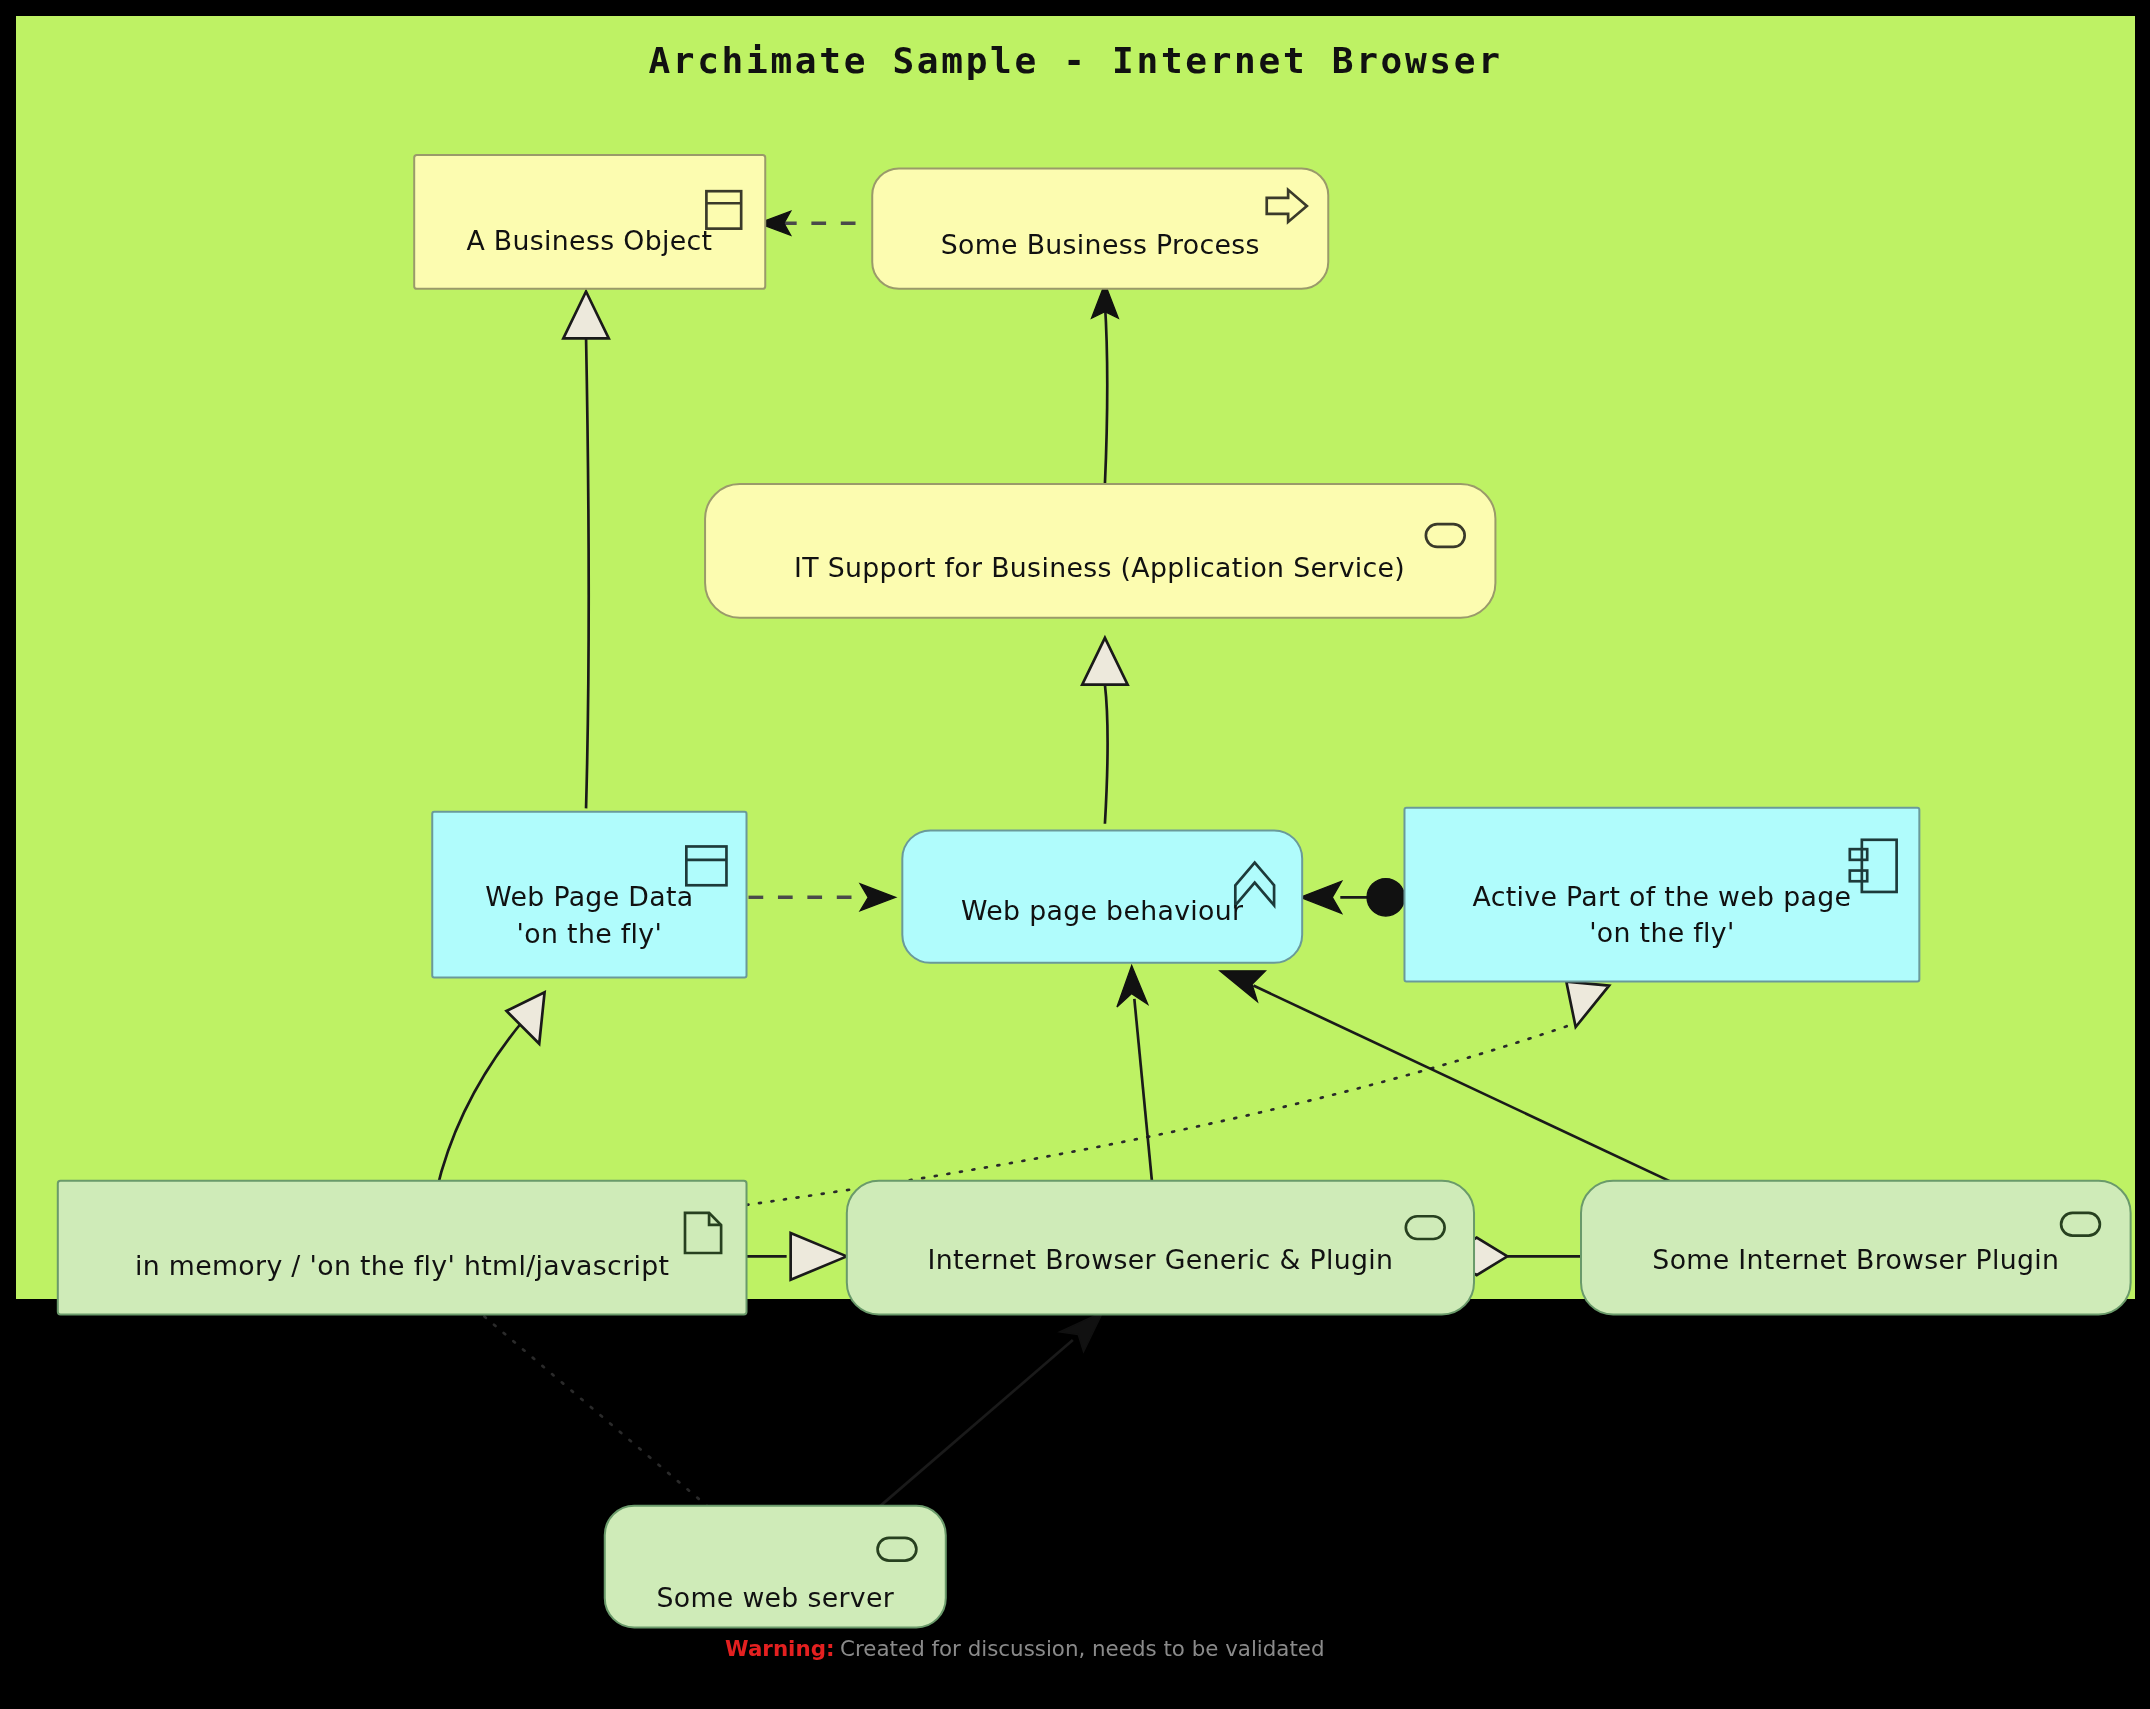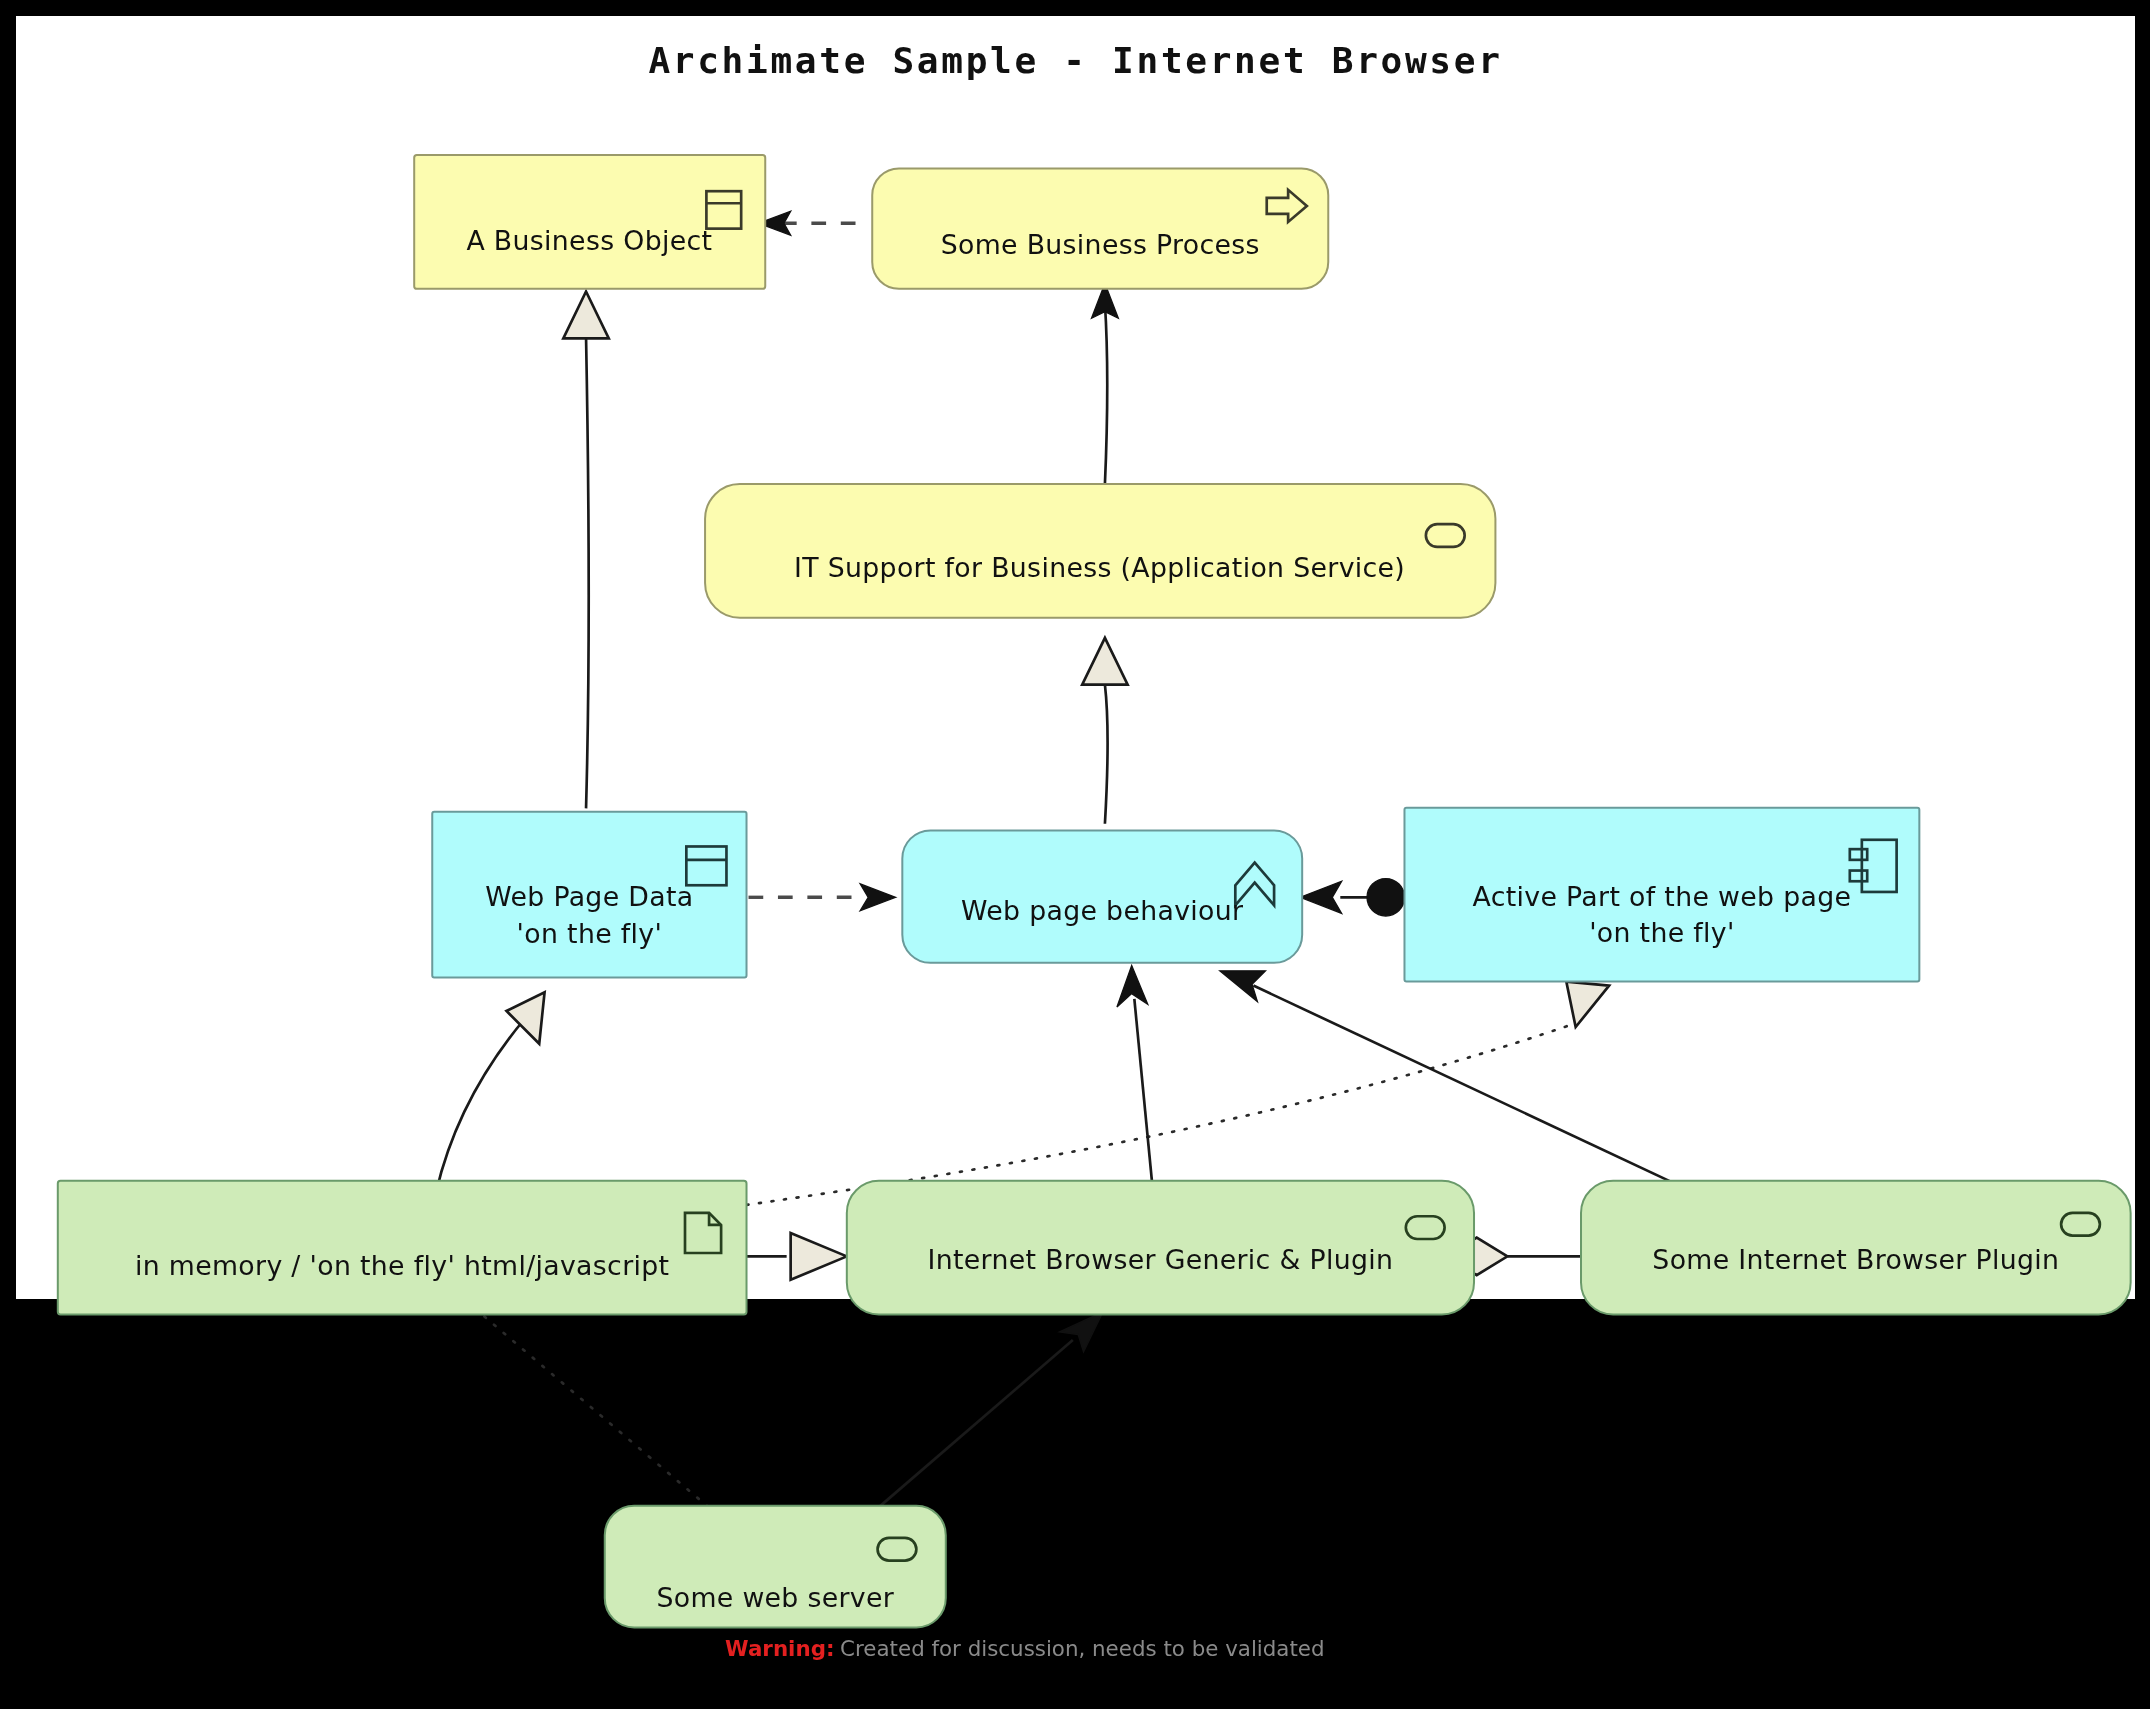--- a/index.html
+++ b/index.html
@@ -1,19 +1,19 @@
 <!DOCTYPE html>
 <html style="font-size:10.7px"><head>
 <meta charset="utf-8">
 <style>
   html,body{margin:0;padding:0;background:#000;}
   body{width:2151px;height:1709px;font-family:"DejaVu Sans",sans-serif;}
   #frame{
     position:absolute;left:16px;top:16px;width:2119px;height:1283px;
-    background:#ffffff;
+    background:#bef264;
     box-sizing:border-box;
   }
   #canvas{position:absolute;left:0;top:0;width:2119px;height:1677px;}
   .node-label{
     font-family:"DejaVu Sans",sans-serif;
     font-size:40px;
     fill:#111;
     text-anchor:middle;
     dominant-baseline:middle;
     letter-spacing:0.5px;

